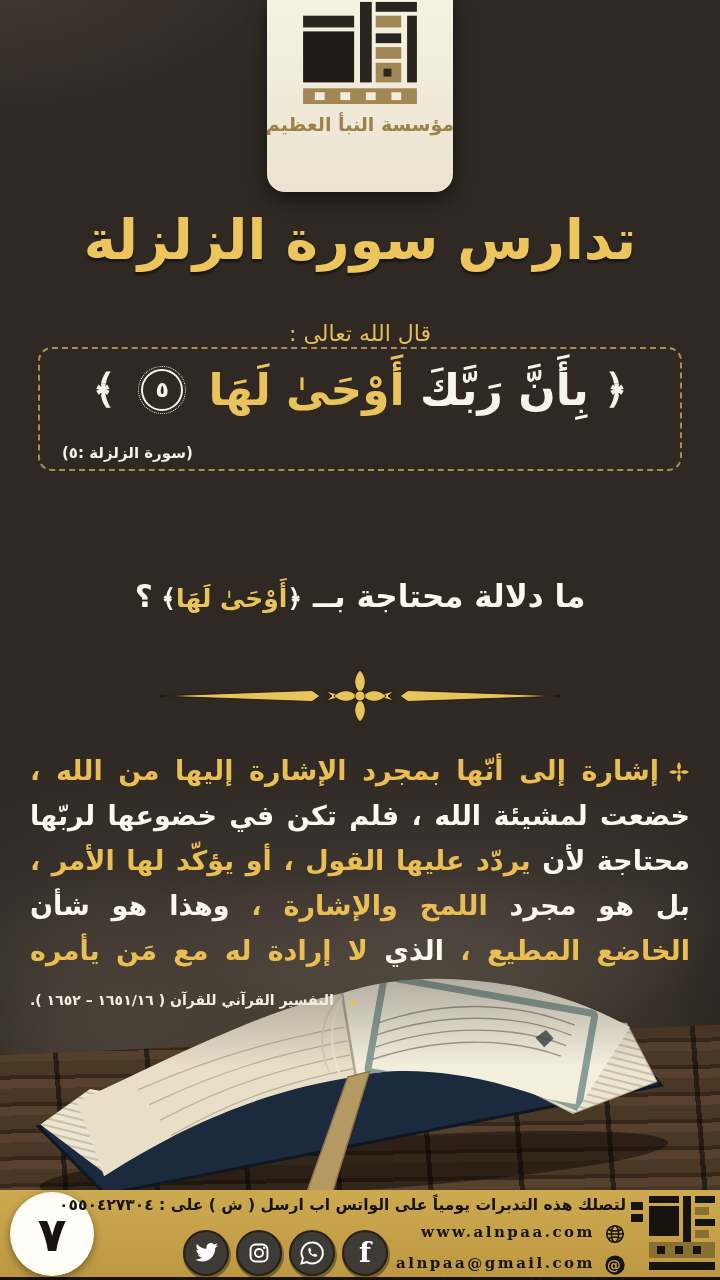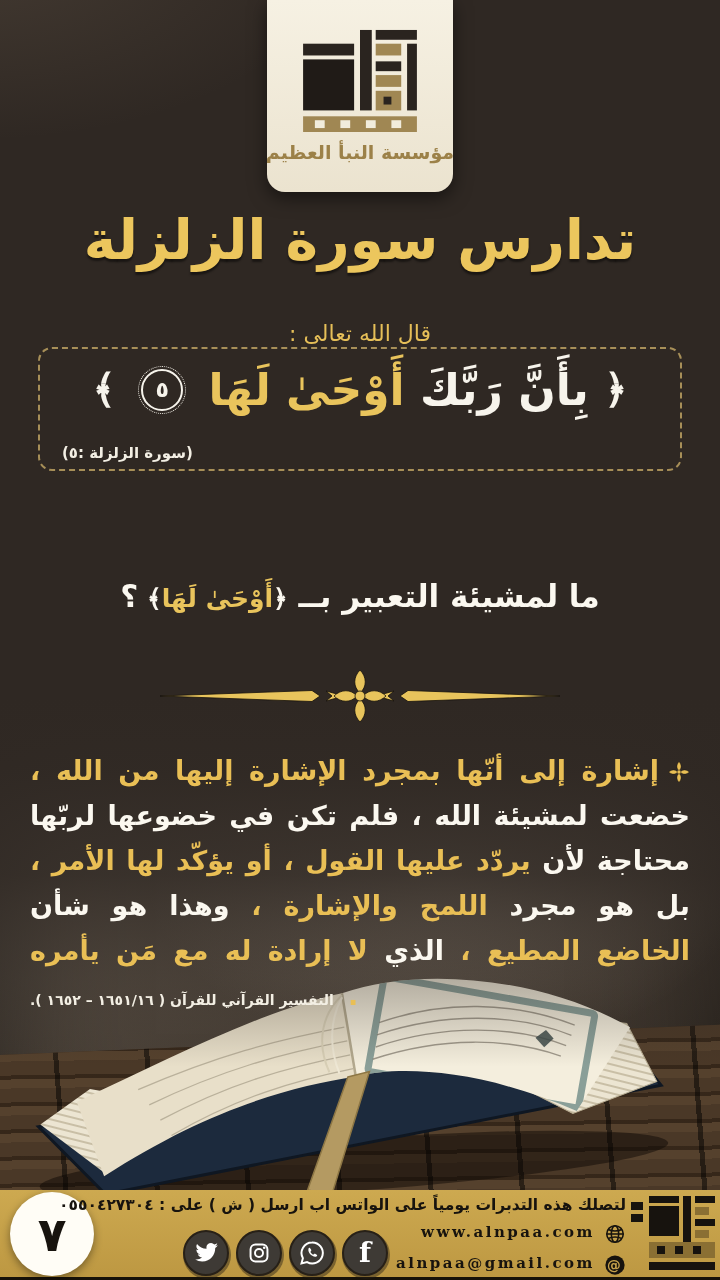--- a/index.html
+++ b/index.html
@@ -5,21 +5,21 @@
   html,body{margin:0;padding:0;background:#141110;}
   .canvas{position:relative;width:720px;height:1280px;overflow:hidden;margin:0 auto;
           background:#2f2823;font-family:"DejaVu Sans",sans-serif;}
   .canvas::before{content:"";position:absolute;inset:0;z-index:1;pointer-events:none;
           background:radial-gradient(620px 320px at -4% -4%, rgba(150,130,108,.20), transparent 60%);}
 
   
   .badge{position:absolute;left:267px;top:0;width:186px;height:192px;z-index:4;
          background:linear-gradient(#f6f1e3,#ebe3cf);border-radius:0 0 18px 18px;
          box-shadow:0 6px 18px rgba(0,0,0,.5);
-         display:flex;flex-direction:column;align-items:center;padding-top:28px;box-sizing:border-box;}
+         display:flex;flex-direction:column;align-items:center;padding-top:0;box-sizing:border-box;}
   .org-name{color:#9c8148;font-weight:700;font-size:19px;margin-top:9px;white-space:nowrap;}
 
   
   .title{position:absolute;top:208px;left:0;width:100%;text-align:center;z-index:2;
          color:#ecc65d;font-size:55px;font-weight:700;text-shadow:0 3px 2px rgba(0,0,0,.45);}
   .intro{position:absolute;top:321px;left:0;width:100%;text-align:center;z-index:3;}
   .intro span{background:#2f2823;padding:0 12px;color:#e6bf58;font-weight:400;font-size:22px;}
 
   
   .verse-box{position:absolute;left:38px;right:38px;top:347px;height:120px;z-index:2;
@@ -172,21 +172,21 @@
       <span class="bracket">﴿</span>
       <span>بِأَنَّ رَبَّكَ</span>
       <span class="gold">أَوْحَىٰ لَهَا</span>
       <span class="ayah-mark">٥</span>
       <span class="bracket">﴾</span>
     </div>
     <div class="verse-ref">(سورة الزلزلة :٥)</div>
   </div>
 
   <div class="question">
-    <span>ما لمشيئة التعبير بــ</span>
+    <span>ما دلالة محتاجة بــ</span>
     <span class="q-quote">
       <span>﴿</span><span class="gold">أَوْحَىٰ لَهَا</span><span>﴾</span>
     </span>
     <span>؟</span>
   </div>
 
   <svg class="divider" width="420" height="56" viewBox="0 0 420 56">
     <g fill="#e8c45c" stroke="#14100d" stroke-width="0.8">
       <polygon points="10,28 162,22.5 170,28 162,33.5"></polygon>
       <polygon points="176,23 194,28 176,33 182,28"></polygon>

